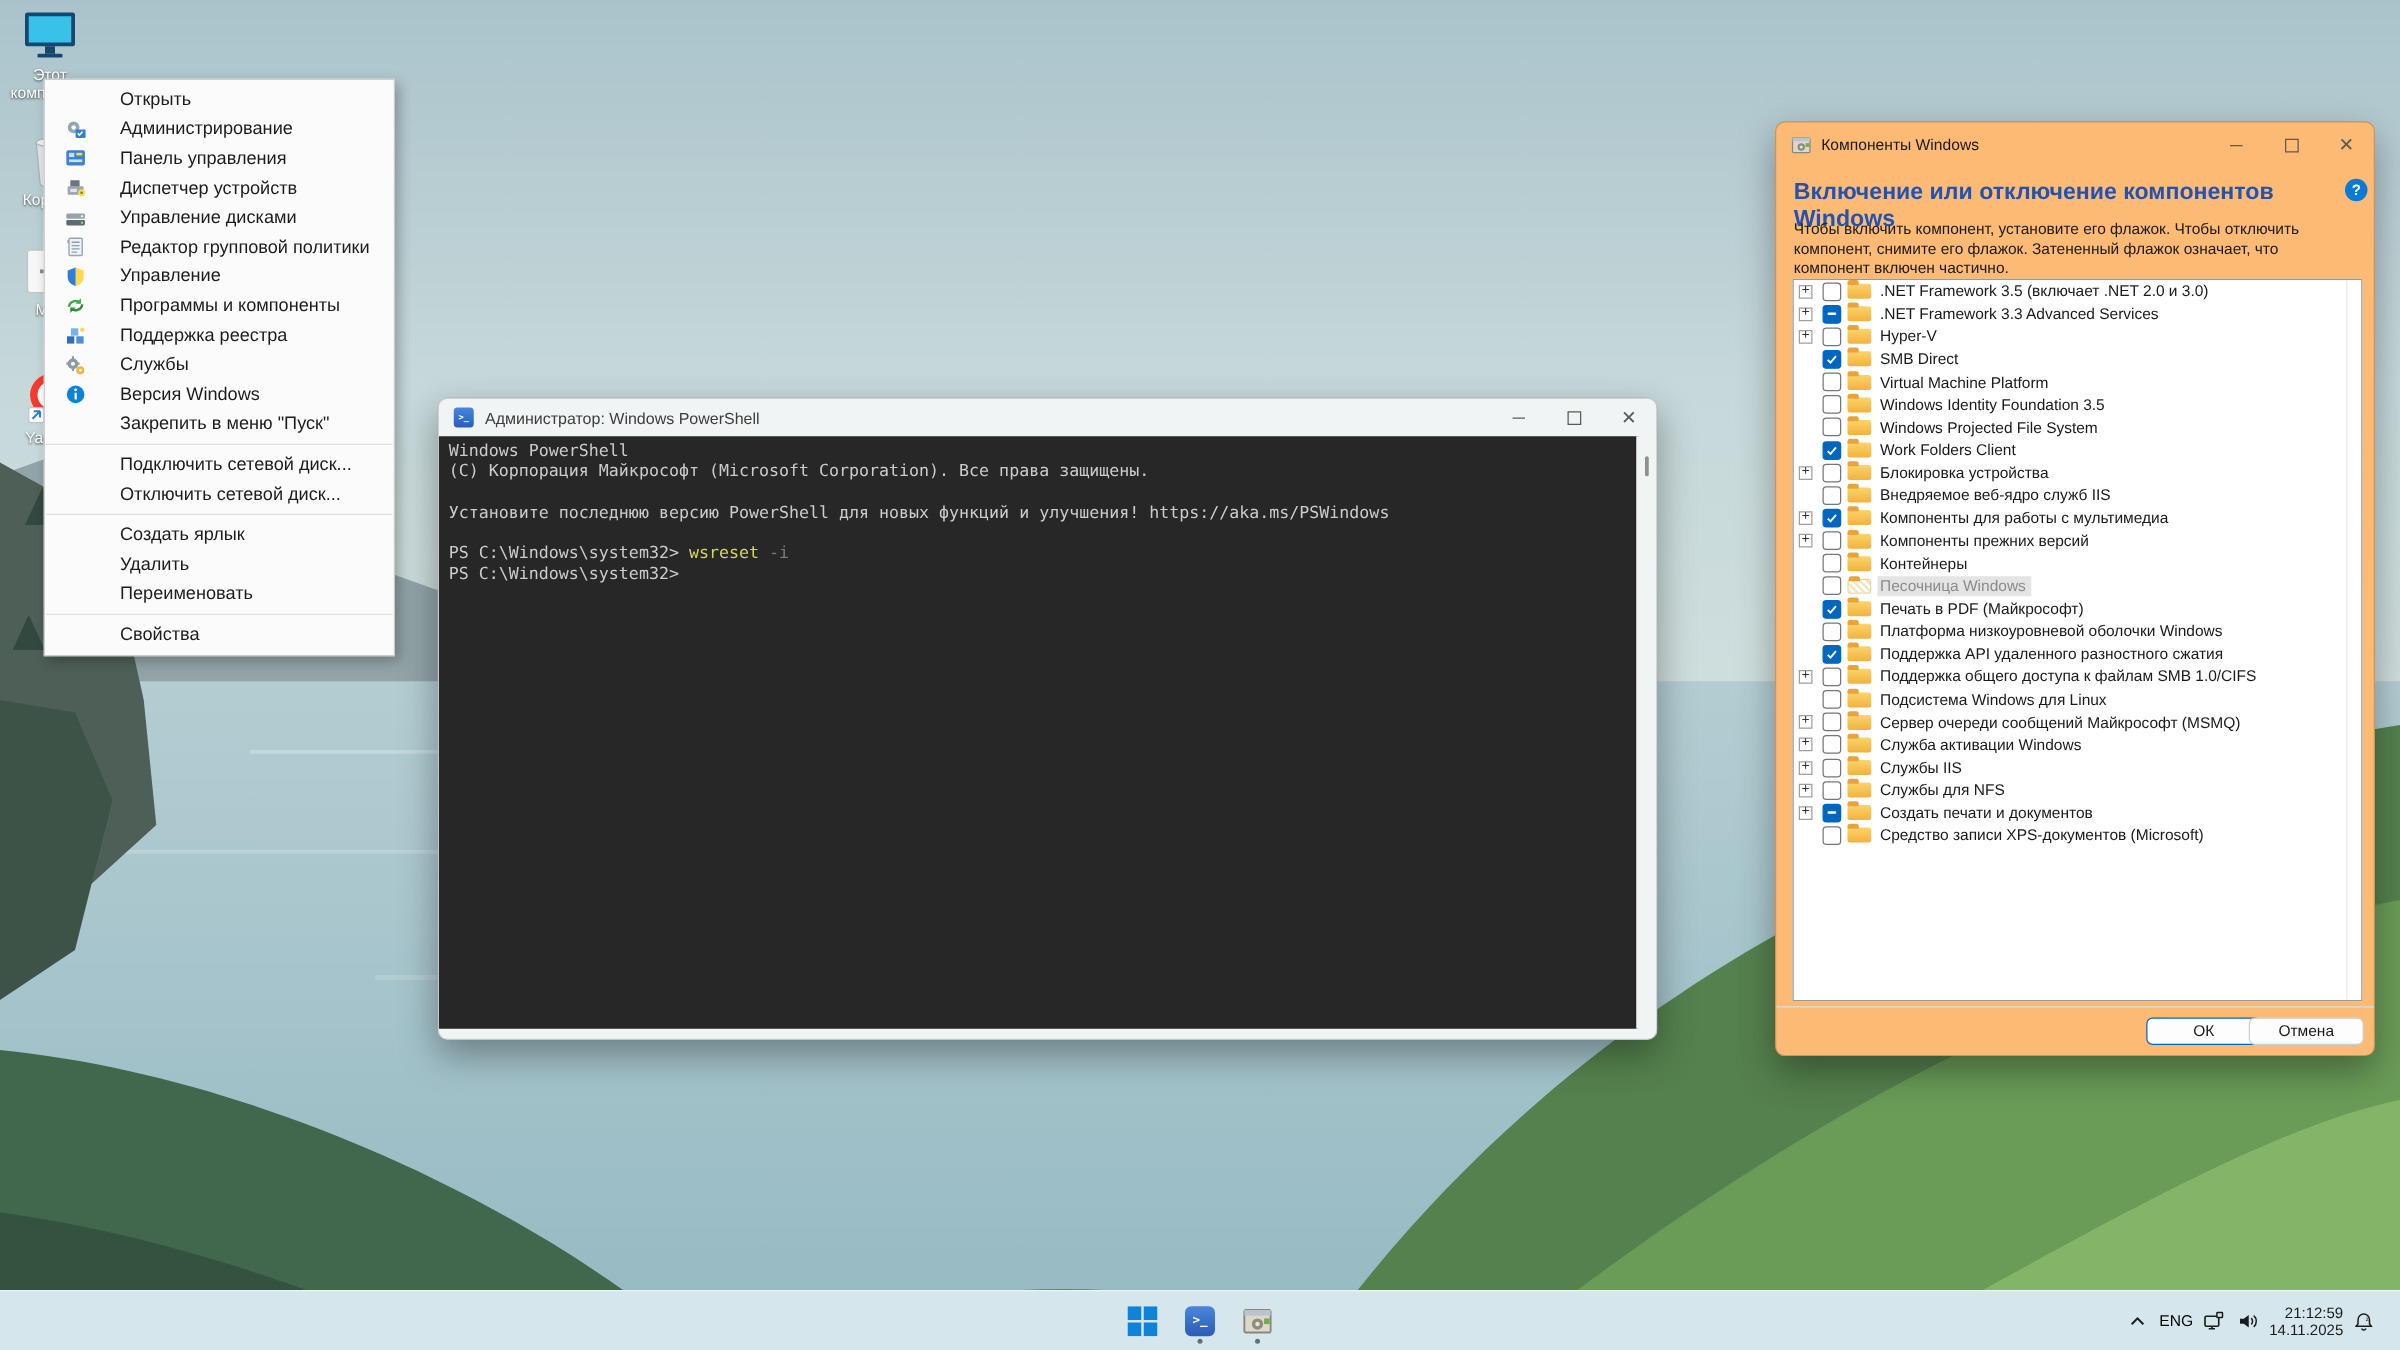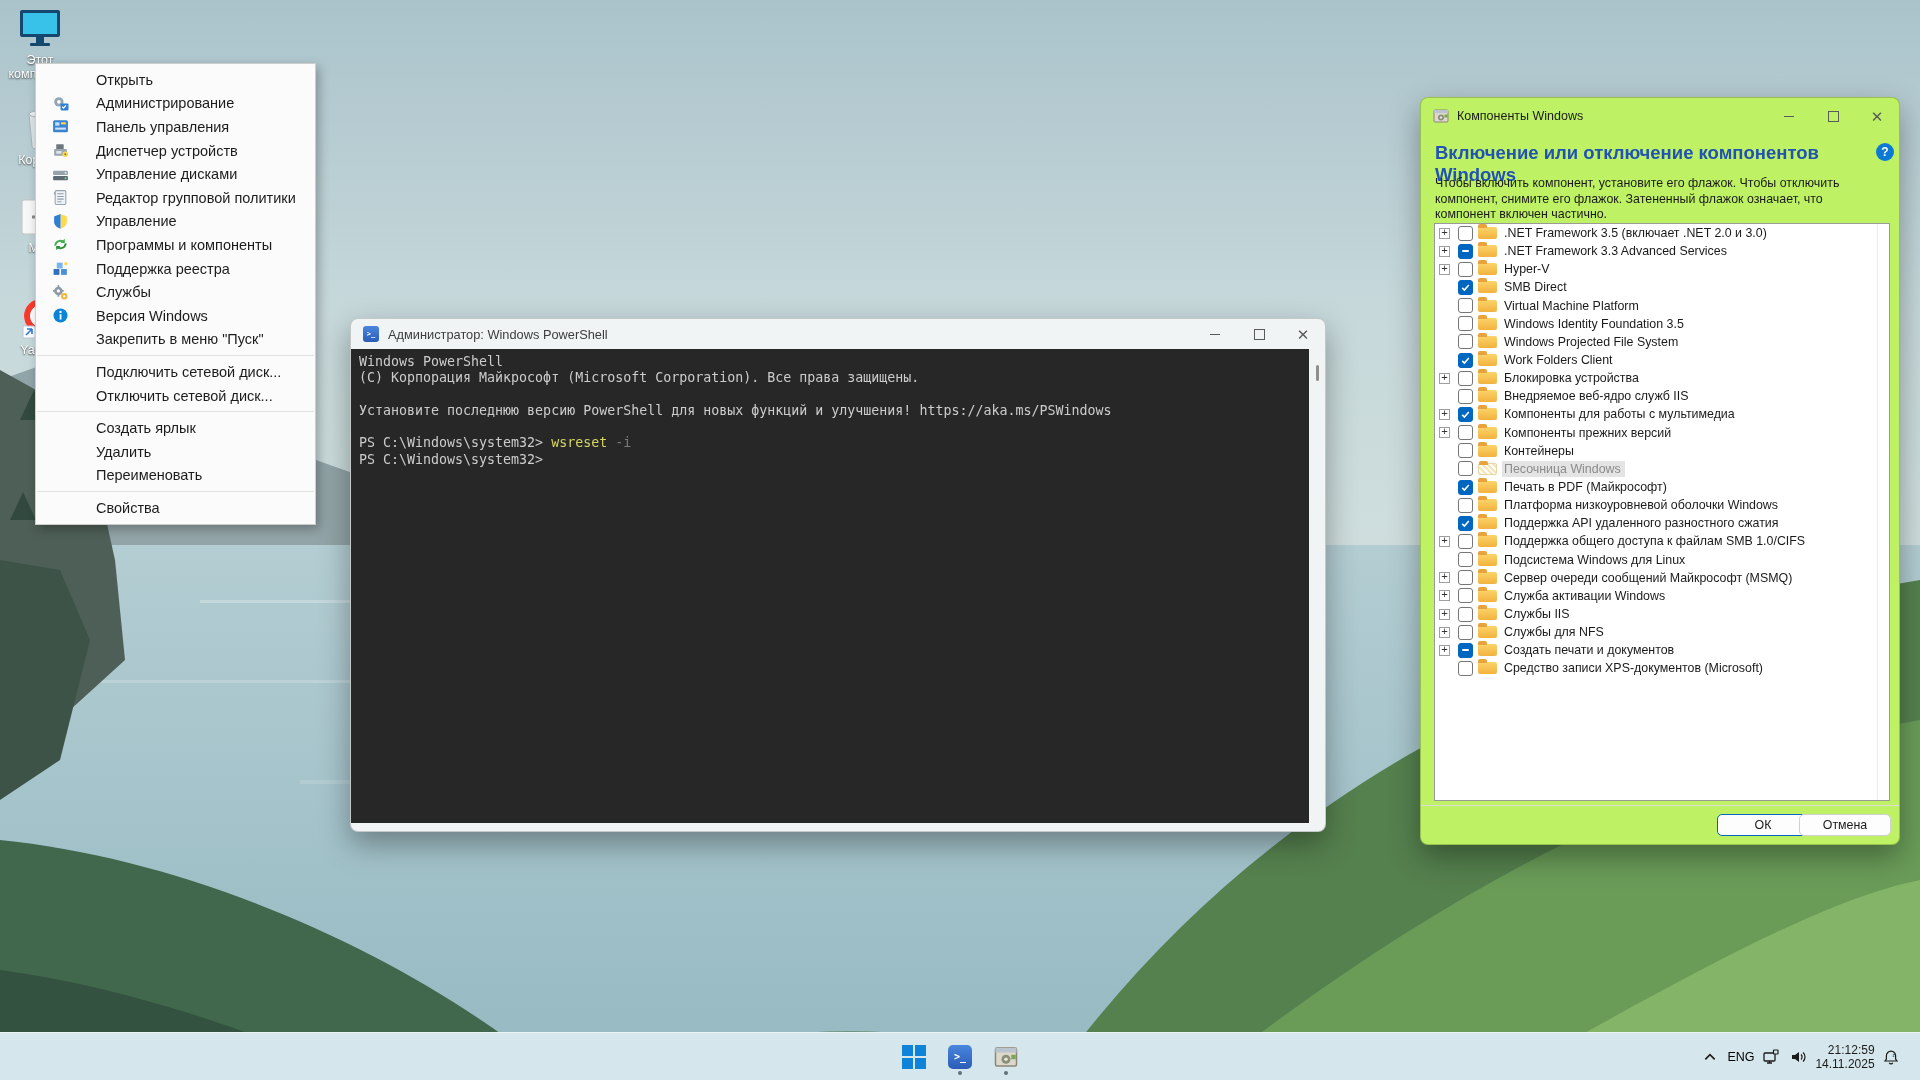--- a/index.html
+++ b/index.html
@@ -38,21 +38,21 @@
   .glyph-max{width:9px;height:9px;border:1px solid #5a5a5a}
   .glyph-close{font-size:15px;color:#5a5a5a;line-height:1}
   #ps-console{position:absolute;left:0;top:30px;width:960px;height:474px;
     background:#272727;padding:5px 0 0 8px;box-sizing:border-box;
     font-family:"DejaVu Sans Mono","Liberation Mono",monospace;
     font-size:13.3px;line-height:16.3px;white-space:pre}
   #ps-scrollgutter{right:0;top:30px;width:16px;height:474px;background:#f0f4f5}
   #ps-scrollthumb{right:6px;top:46px;width:3px;height:16px;background:#8f8f8f;border-radius:2px}
 
   
-  #feat-dialog{left:1420px;top:97px;width:480px;height:748px;background:#bef264;
+  #feat-dialog{left:1420px;top:97px;width:480px;height:748px;background:#fdba74;
     border-radius:8px;box-shadow:0 12px 30px rgba(0,0,0,.35);z-index:25;
     border:1px solid rgba(0,0,0,.2);box-sizing:border-box}
   #feat-titlebar{height:36px;display:flex;align-items:center;padding-left:12px}
   #feat-title{font-size:12.5px;color:#1a1a1a;margin-left:8px}
   #feat-heading{left:14px;top:44px;font-size:18.5px;font-weight:bold;color:#2153b4}
   #feat-help{left:455px;top:45px;width:18px;height:18px;border-radius:50%;
     background:#0a7ad4;color:#fff;font-size:12px;font-weight:bold;
     display:flex;align-items:center;justify-content:center}
   #feat-desc{left:14px;top:78px;width:450px;font-size:12.4px;color:#1a1a1a;line-height:15.5px}
   #feat-list{left:13px;top:125px;width:456px;height:578px;background:#fff;

